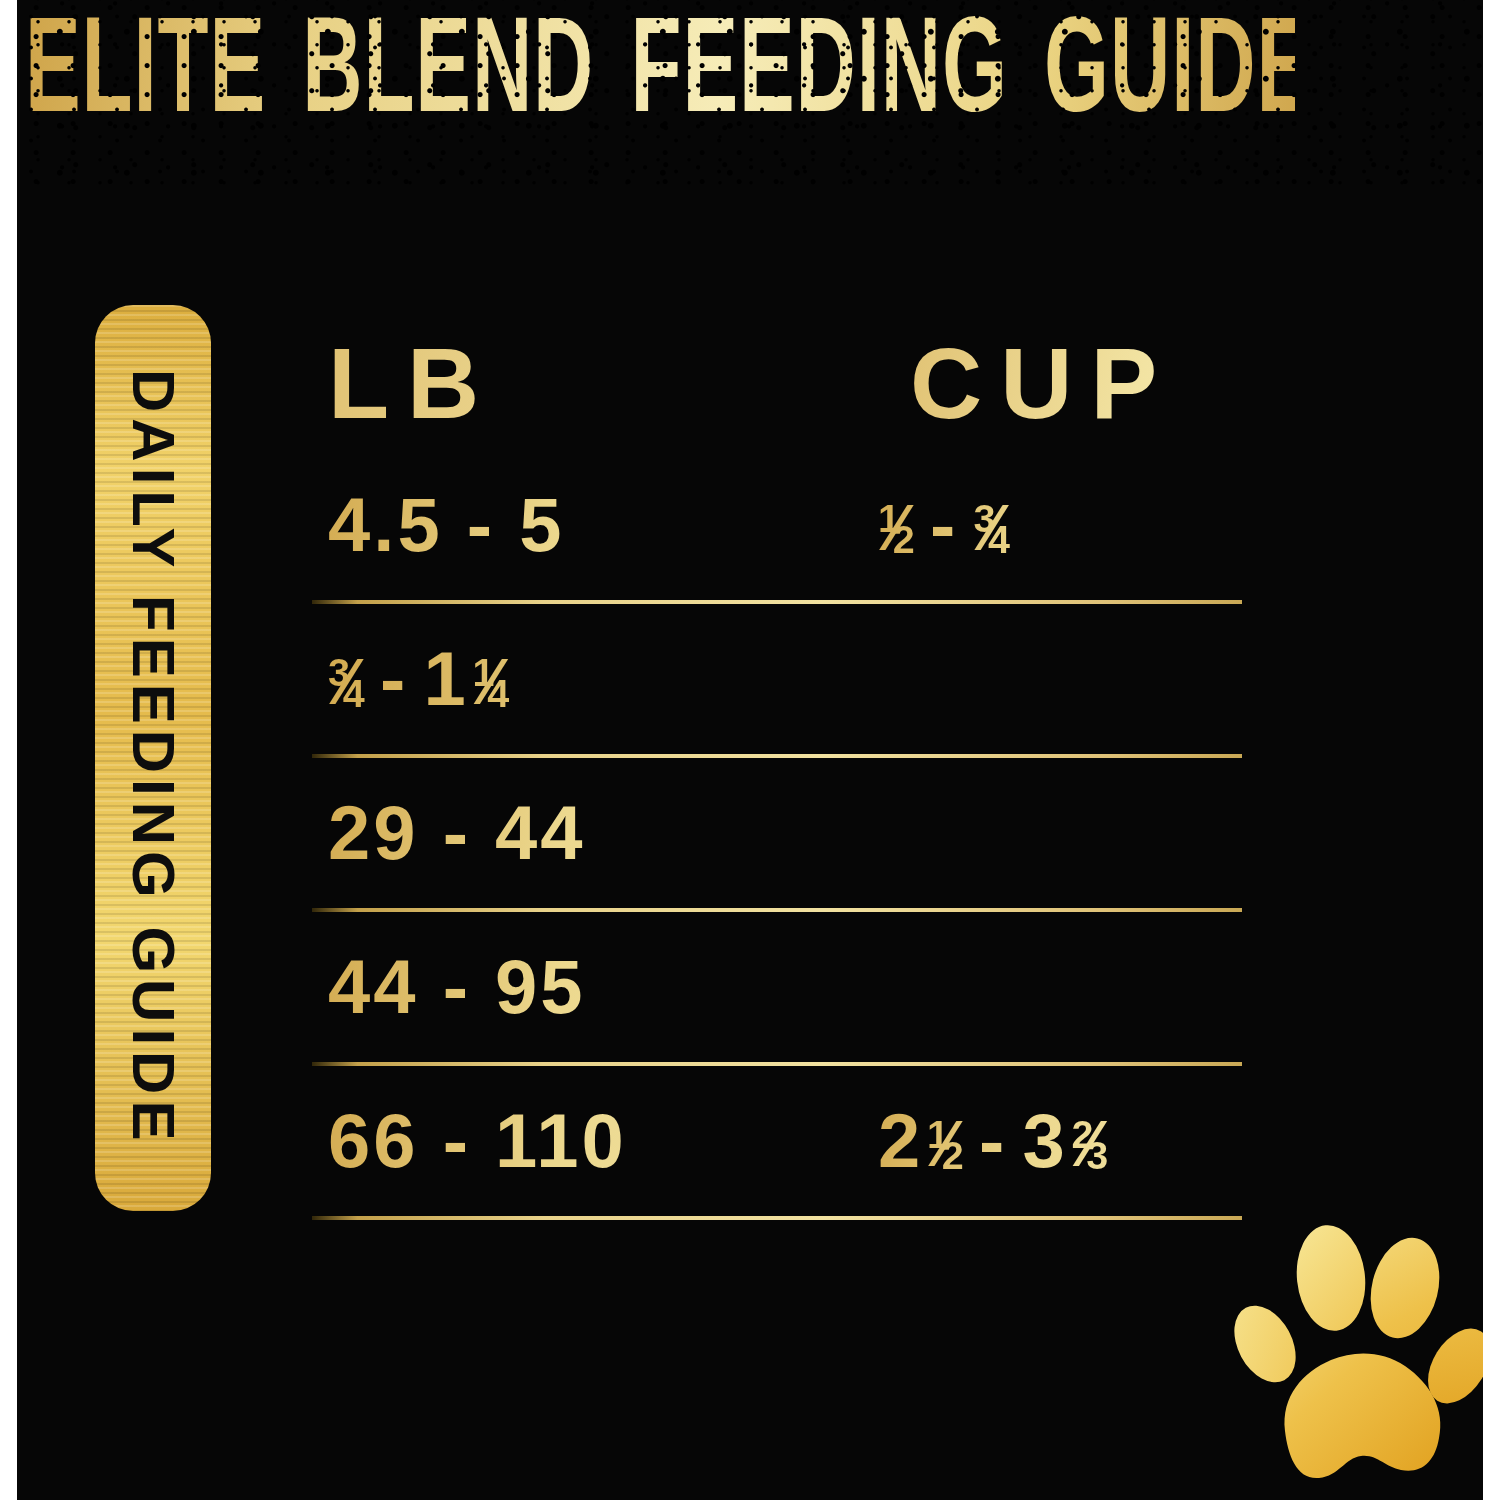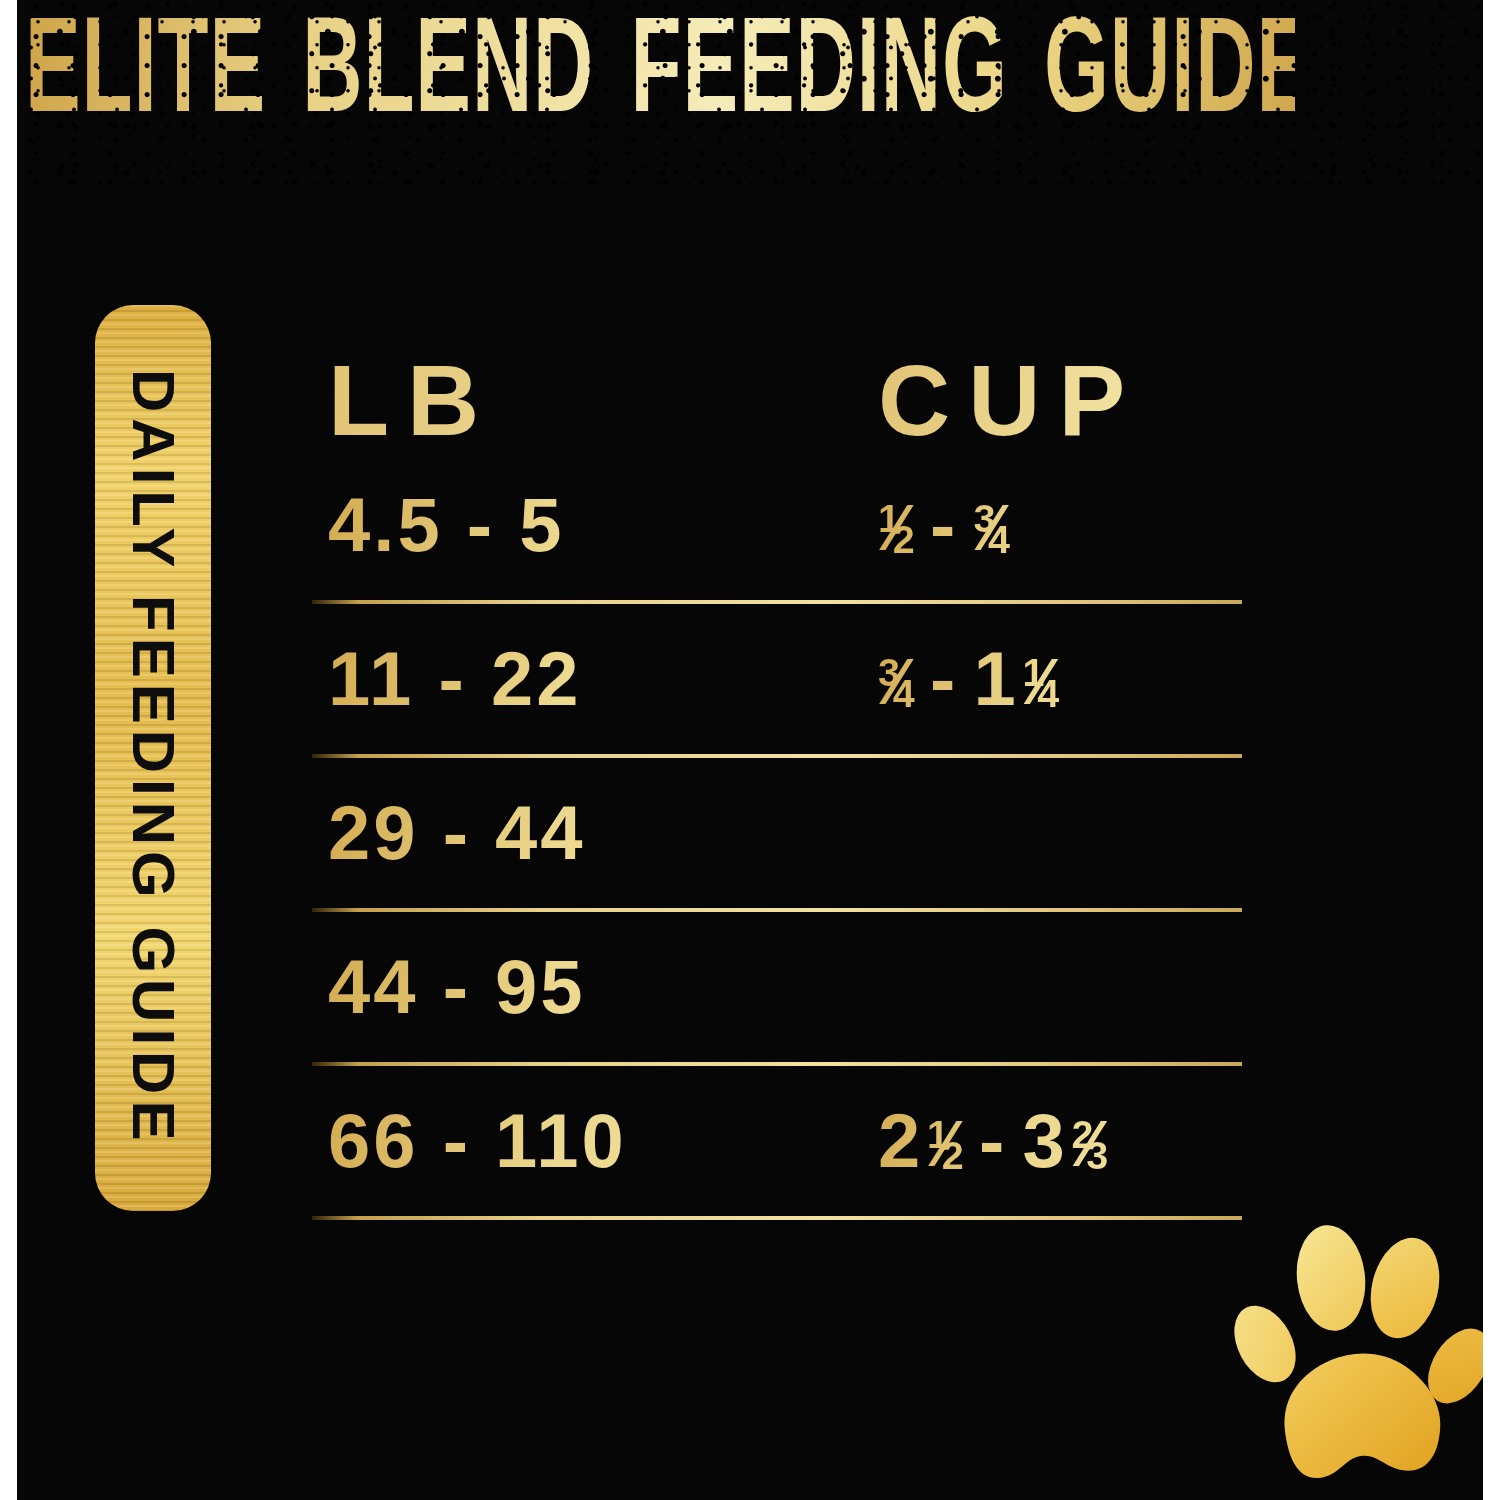--- a/index.html
+++ b/index.html
@@ -53,21 +53,21 @@
   .badge-text{
     writing-mode:vertical-rl;text-orientation:mixed;
     font-size:60px;font-weight:700;letter-spacing:6px;
     color:#0d0d0d;white-space:nowrap;
   }
 
   
   .ftable{
     position:absolute;left:295px;top:315px;width:930px;
   }
-  .thead{display:flex;height:135px;align-items:flex-end;}
+  .thead{display:flex;height:135px;align-items:center;gap:32px;}
   .th{
     font-size:100px;font-weight:700;line-height:1;letter-spacing:18px;
     background:linear-gradient(100deg,#e0c172 0%,#f2e3a2 70%,#f6ecb8 100%);
     -webkit-background-clip:text;background-clip:text;color:transparent;
   }
   .trow{
     display:flex;height:150px;align-items:center;
     border-bottom:4px solid;
     border-image:linear-gradient(90deg,#2e2408 0%,#c3a04a 5%,#e8d28a 25%,#f1e1a0 55%,#dfc278 85%,#c9a855 100%) 1;
   }
@@ -108,21 +108,20 @@
       <span class="th col col-lb">LB</span>
       <span class="th col col-cup">CUP</span>
     </div>
     <div id="rows">
     <div class="trow">
       <span class="td col col-lb lb-val">4.5 - 5</span>
       <span class="td col col-cup cup-val"><span class="frac"><sup>1</sup><span class="fsl">⁄</span><sub>2</sub></span><span class="dash">-</span><span class="frac"><sup>3</sup><span class="fsl">⁄</span><sub>4</sub></span></span>
     </div>
 
     <div class="trow">
-      <span class="td col col-lb lb-val">11 - 22</span>
       <span class="td col col-cup cup-val"><span class="frac"><sup>3</sup><span class="fsl">⁄</span><sub>4</sub></span><span class="dash">-</span><span class="num">1</span><span class="frac"><sup>1</sup><span class="fsl">⁄</span><sub>4</sub></span></span>
     </div>
 
     <div class="trow">
       <span class="td col col-lb lb-val">29 - 44</span>
     </div>
 
     <div class="trow">
       <span class="td col col-lb lb-val">44 - 95</span>
     </div>

